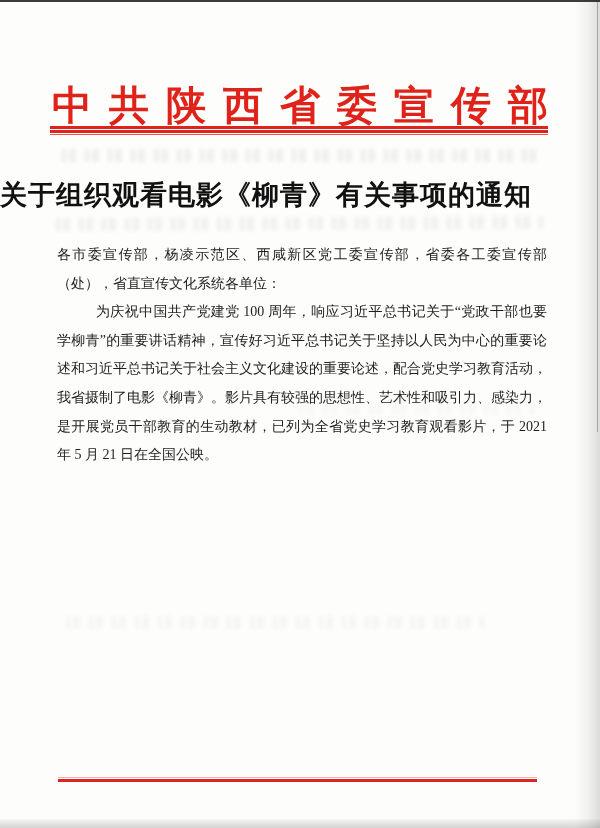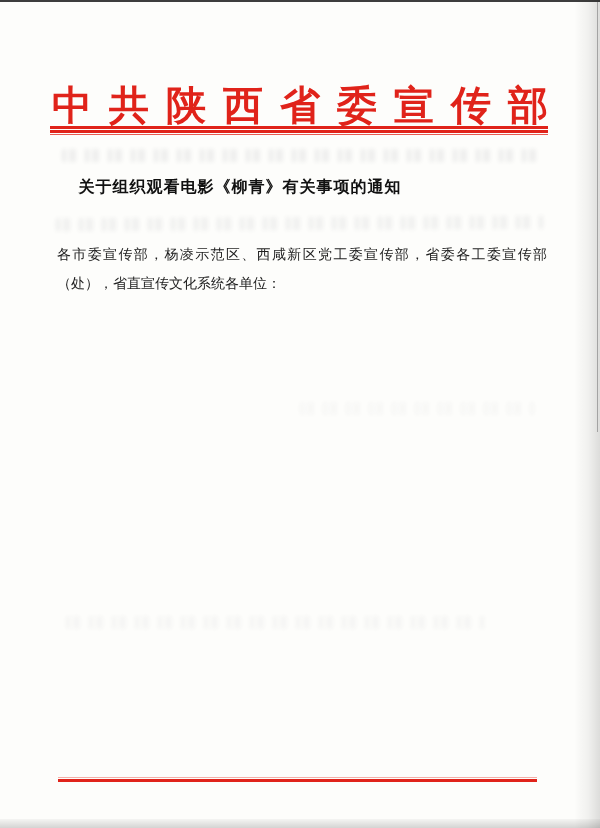--- a/index.html
+++ b/index.html
@@ -40,21 +40,21 @@
   .separator{position:absolute;left:50px;top:126px;width:498px;}
   .separator .l1{height:3px;background:var(--red);}
   .separator .g1{height:1px;}
   .separator .l2{height:3px;background:var(--red);}
   .separator .g2{height:1px;}
   .separator .l3{height:1px;background:var(--red);opacity:.75;}
 
   
   .doc-title{
     position:absolute;top:177px;left:0;width:480px;
-    text-align:center;font-size:16px;font-weight:bold;color:#111;
+    text-align:center;font-size:27px;font-weight:bold;color:#111;
     letter-spacing:1px;white-space:nowrap;
   }
 
   
   .body-text{
     position:absolute;left:57px;top:241px;width:490px;
     font-size:14px;line-height:28.6px;color:var(--ink);
     text-align:justify;
   }
   .body-text p{margin:0;}
@@ -98,20 +98,21 @@
   <div class="bleed b1"></div>
 
   <div class="doc-title">关于组织观看电影《柳青》有关事项的通知</div>
 
   <div class="bleed b2"></div>
   <div class="bleed b3"></div>
   <div class="bleed b4"></div>
 
   <div class="body-text" id="body-text">
       <p><span>各市委宣传部，杨凌示范区、西咸新区党工委宣传部，省委各工委宣传部（处），省直宣传文化系统各单位：</span></p>
+      <p class="indent"><span>为庆祝中国共产党建党 100 周年，响应习近平总书记关于“党政干部也要学柳青”的重要讲话精神，宣传好习近平总书记关于坚持以人民为中心的重要论述和习近平总书记关于社会主义文化建设的重要论述，配合党史学习教育活动，我省摄制了电影《柳青》。影片具有较强的思想性、艺术性和吸引力、感染力，是开展党员干部教育的生动教材，已列为全省党史学习教育观看影片，于 2021 年 5 月 21 日在全国公映。</span></p>
     </div>
 
   <div class="footer-line">
     <div class="fa"></div>
       <div class="fb"></div>
       <div class="fc"></div>
   </div>
 
   <div class="top-border"></div>
   <div class="right-edge"></div>

